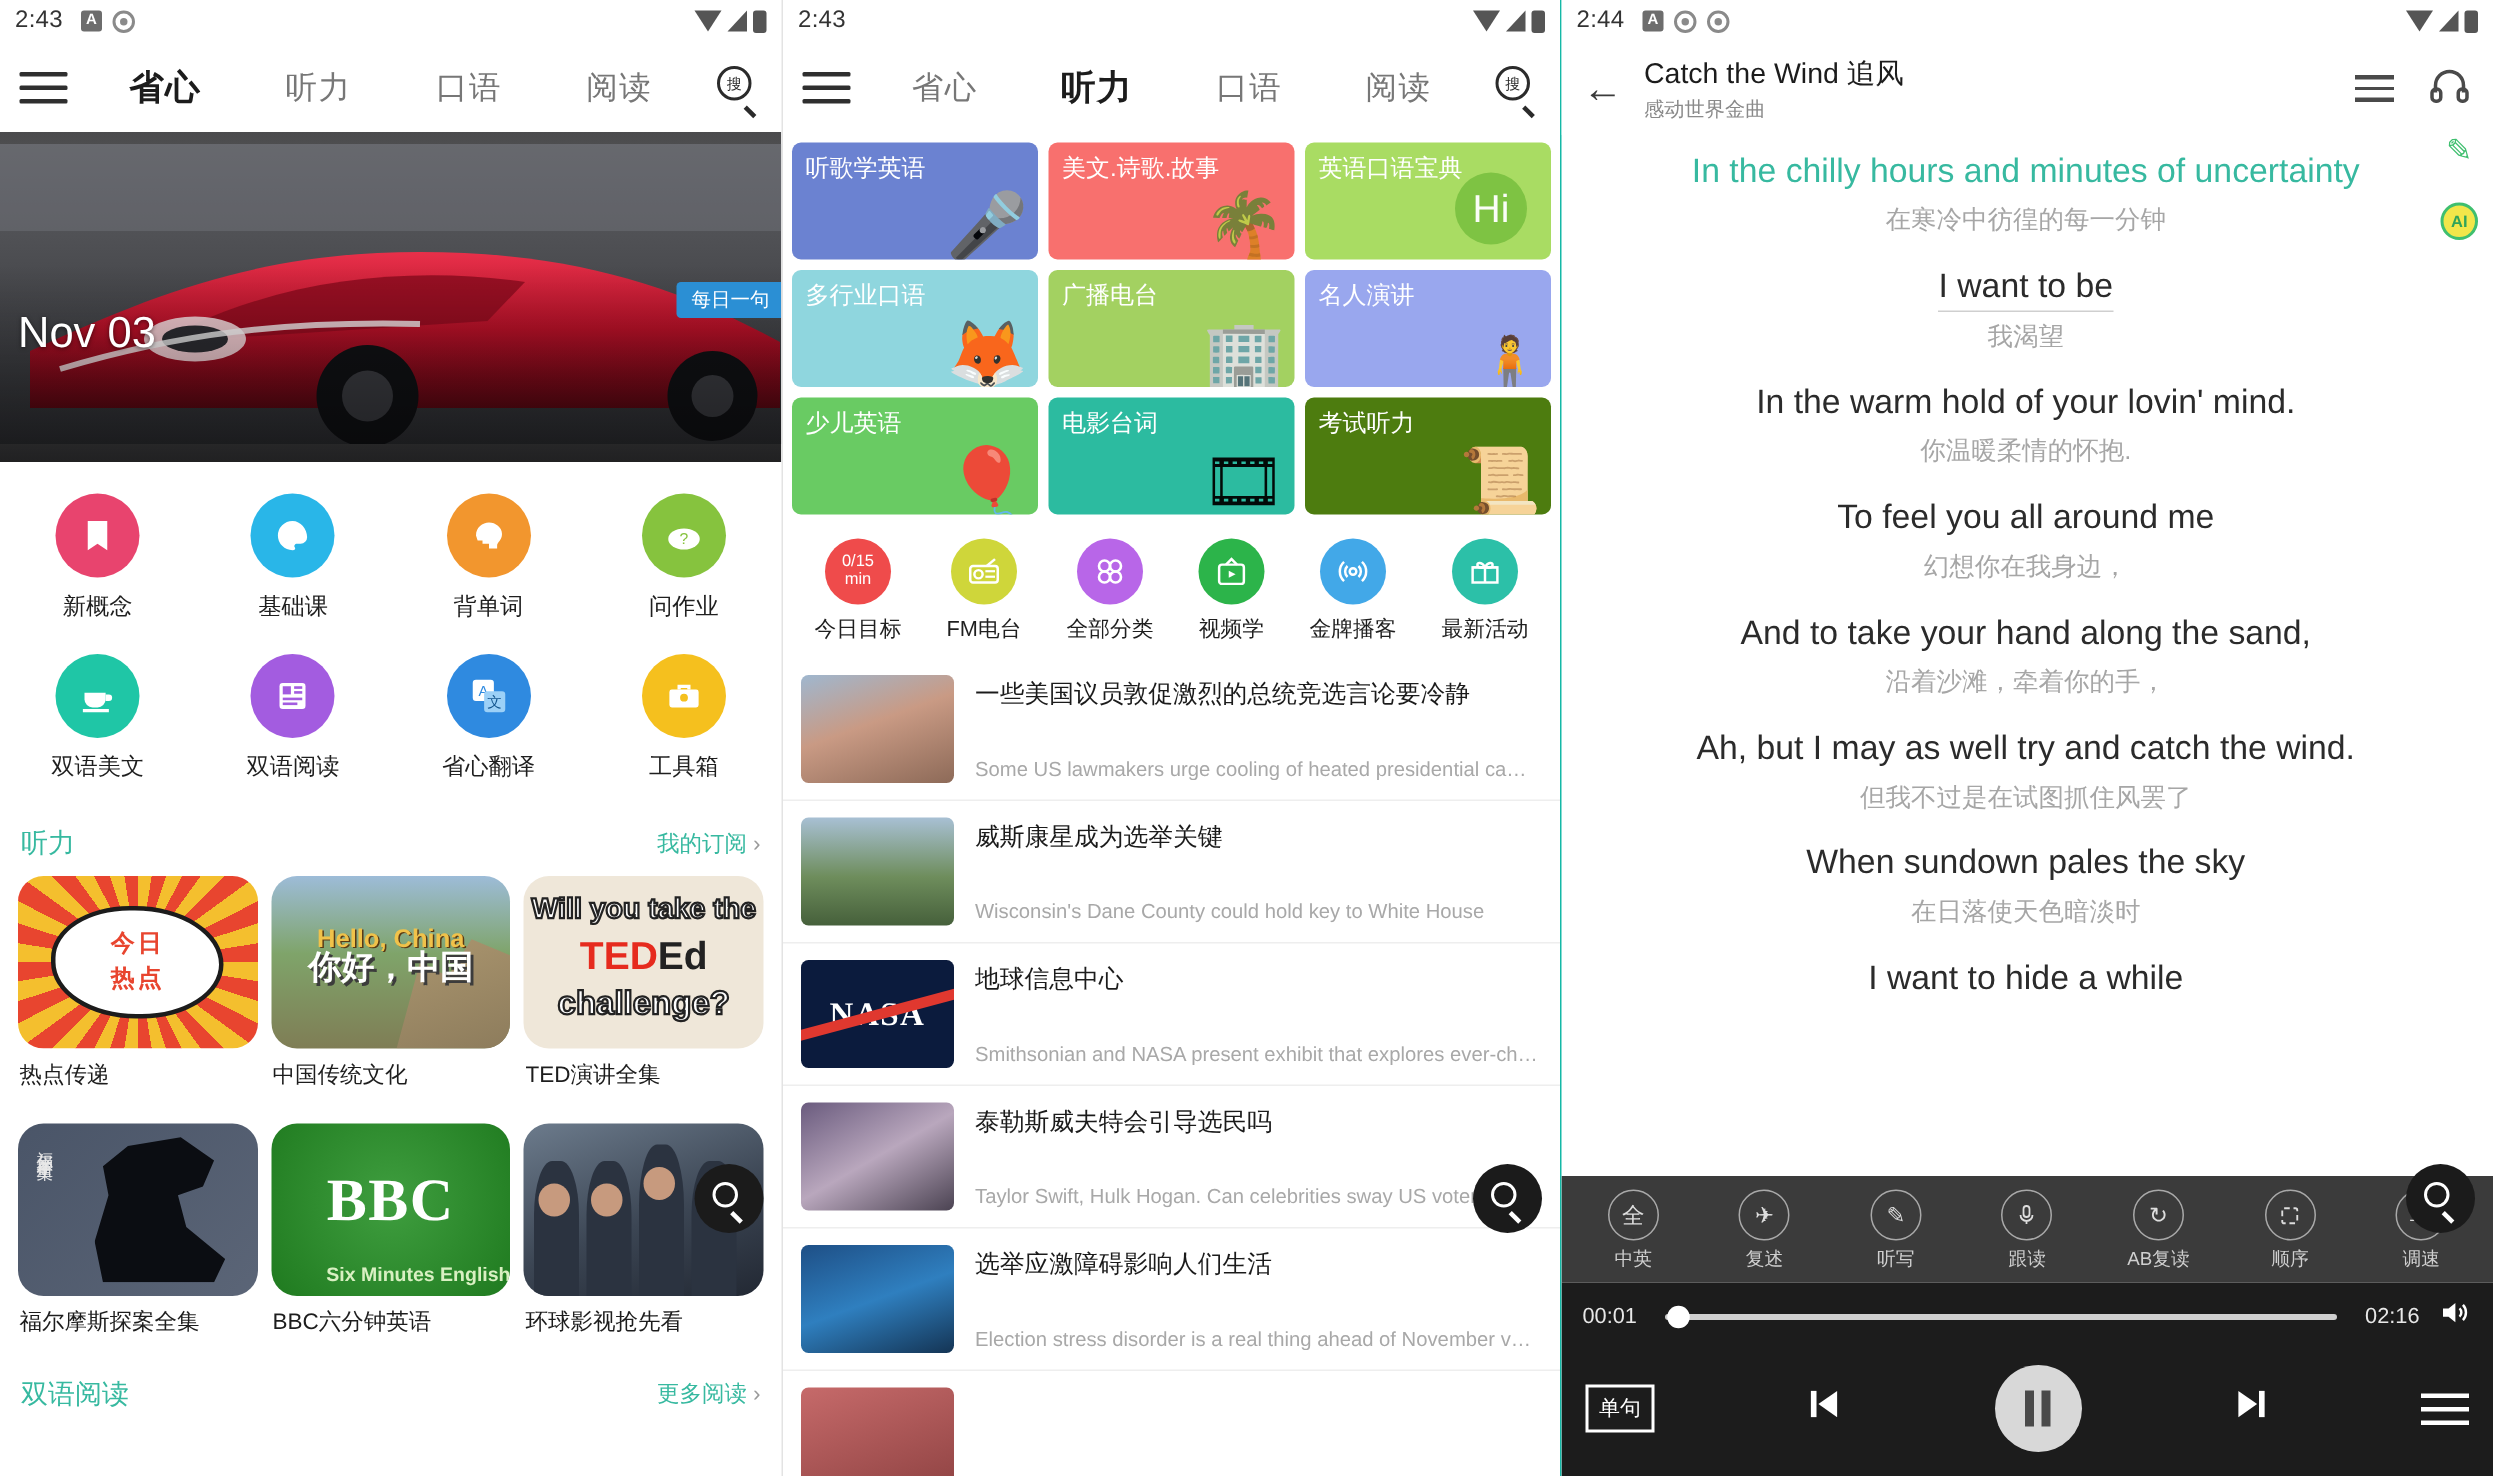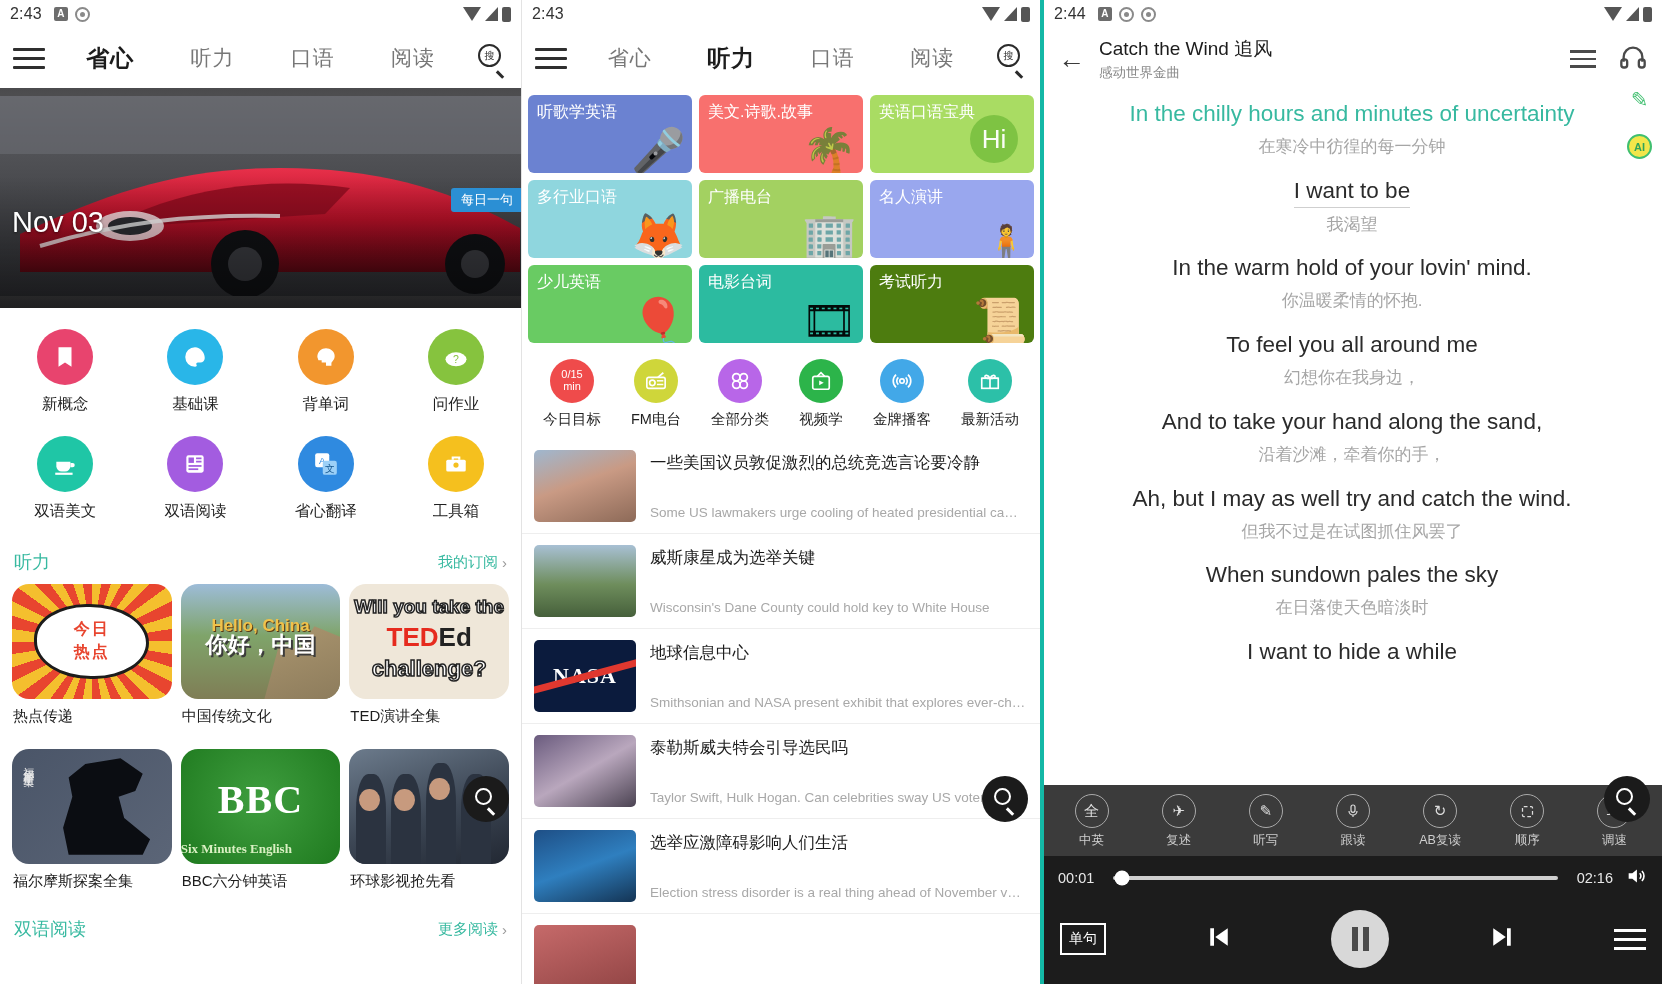--- a/index.html
+++ b/index.html
@@ -4,21 +4,21 @@
 <style>
   * { box-sizing: border-box; margin:0; padding:0; }
   html,body { width:1662px; height:984px; overflow:hidden; background:#fff;
     font-family:"Liberation Sans","DejaVu Sans",sans-serif; }
   .screen { display:flex; width:1662px; height:984px; }
 
   
   .panel { position:relative; height:984px; overflow:hidden; background:#fff; }
   .p1 { width:521px; }
   .p2 { width:519px; border-left:1px solid #e3e3e3; }
-  .p3 { width:622px; border-left:4px solid #14b8a6; }
+  .p3 { width:622px; border-left:1px solid #14b8a6; }
 
   
   .statusbar { height:28px; display:flex; align-items:center; padding:0 10px; font-size:15px;
     color:#3a3a3a; background:#fff; }
   .sb-time { font-size:16px; letter-spacing:.2px; color:#333; }
   .sb-icons-left { display:flex; align-items:center; gap:7px; margin-left:12px; }
   .sb-right { margin-left:auto; display:flex; align-items:center; gap:4px; }
   .ic-a { width:14px;height:14px;background:#6d6d6d;color:#fff;font-size:10px;line-height:14px;
           text-align:center;border-radius:2px;font-weight:bold; }
   .ic-ring { width:15px;height:15px;border:2px solid #8a8a8a;border-radius:50%;position:relative; }
@@ -96,22 +96,22 @@
   .th-ted .l3 { position:absolute;top:72px;left:0;right:0;text-align:center;color:#fff;font-size:22px;
       font-weight:bold;-webkit-text-stroke:1.5px #222; }
   .th-sherlock { background:linear-gradient(135deg,#4a5568,#5b6577); position:relative; }
   .th-sherlock .sil { position:absolute;left:32%;top:8%;width:58%;height:84%;background:#0b0d12;
       clip-path:polygon(24% 6%,62% 0%,86% 16%,78% 34%,60% 40%,66% 62%,94% 84%,86% 100%,6% 100%,0% 72%,10% 40%,6% 20%); }
   .th-sherlock .vt { position:absolute;left:9px;top:9px;color:#e8e8e8;font-size:11px;line-height:1.35;
       writing-mode:vertical-rl; letter-spacing:2px; }
   .th-bbc { background:radial-gradient(circle at 50% 45%, #3f9e3f 0%, #1f7a1f 100%); position:relative; }
   .th-bbc .bb { font-size:40px;color:#fff;font-weight:bold;font-family:"Liberation Serif",serif;
       margin-top:-14px; letter-spacing:1px;text-align:right; }
-  .th-bbc .sm { position:absolute;bottom:7px;left:0;right:0;text-align:left;color:#d9f0c2;
-      font-size:13px;font-weight:bold;font-family:Liberation Serif, serif; }
+  .th-bbc .sm { position:absolute;bottom:7px;left:0;right:0;text-align:right;color:#d9f0c2;
+      font-size:13px;font-weight:bold;font-family:Liberation Sans, sans-serif; }
   .th-movie { background:linear-gradient(160deg,#6c7b8c 0%,#3c4654 55%,#222833 100%); position:relative; }
   .th-movie .p { position:absolute;bottom:0;width:19%;height:78%;background:#2b3340;border-radius:40% 40% 0 0; }
   .th-movie .f { position:absolute;bottom:46%;width:13%;height:19%;background:#c79a7e;border-radius:50%; }
 
   
   .catgrid { display:grid; grid-template-columns:repeat(3,1fr); gap:7px; padding:7px 6px 0; }
   .cat { height:78px; border-radius:6px; position:relative; overflow:hidden; }
   .cat .lbl { position:absolute; left:9px; top:7px; color:#fff; font-size:16px; z-index:3; }
   .cat .art { position:absolute; right:6px; bottom:-4px; font-size:44px; opacity:.95; z-index:2; }
 

